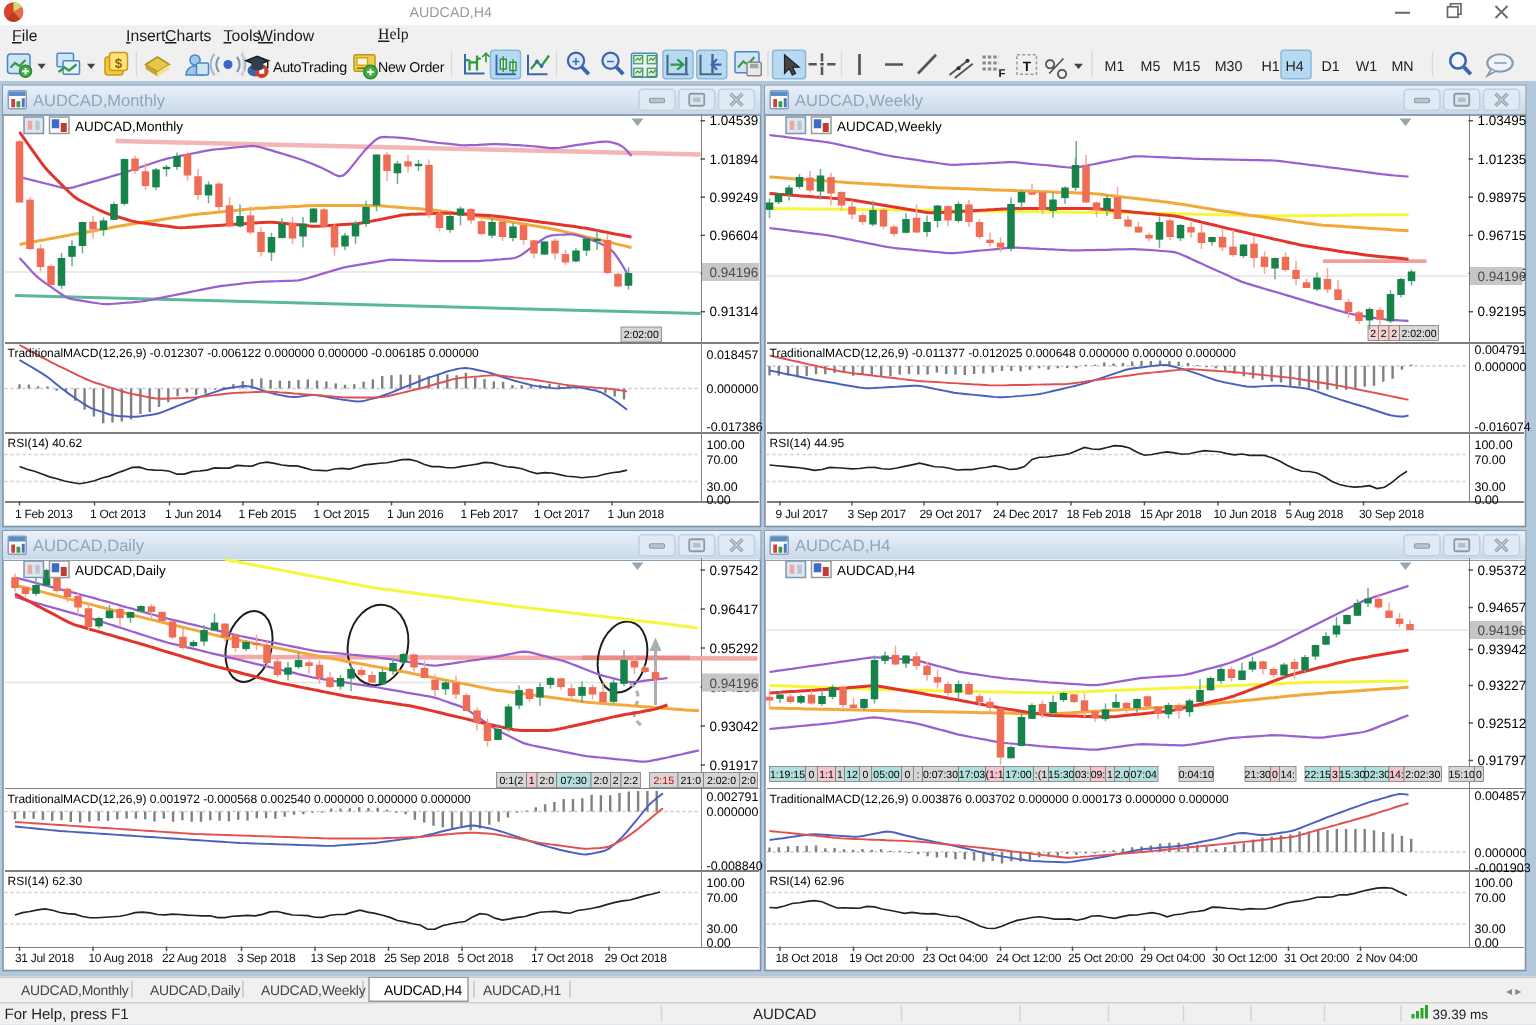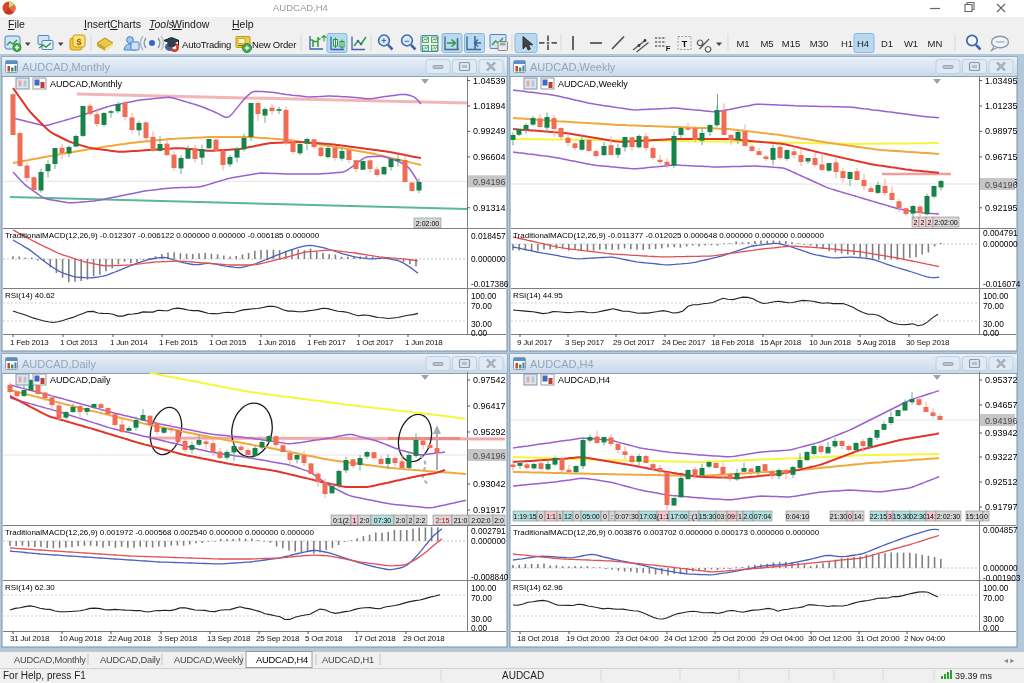--- a/index.html
+++ b/index.html
@@ -13,23 +13,23 @@
     <path d="M930 8.5 h10" stroke="#666" stroke-width="1.2"></path>
     <rect x="965" y="4.5" width="7" height="7" fill="none" stroke="#666" stroke-width="1.1"></rect>
     <path d="M967 4.5 v-2 h7 v7 h-2" fill="none" stroke="#666" stroke-width="1.1"></path>
     <path d="M997 4 l8 8 M1005 4 l-8 8" stroke="#666" stroke-width="1.2"></path>
   </svg>
 <div style="position:absolute;left:0;top:17px;width:1024px;height:14px;background:#f0f0f0;font:10.5px 'Liberation Sans',sans-serif;color:#1a1a1a;">
     <span style="position:absolute;left:8px;top:1px;"><span style="text-decoration:underline">F</span>ile</span>
     <span style="position:absolute;left:37px;top:1px;margin-top:44px;"><span style="text-decoration:underline">V</span>iew</span>
     <span style="position:absolute;left:84px;top:1px;"><span style="text-decoration:underline">I</span>nsert</span>
     <span style="position:absolute;left:110px;top:1px;"><span style="text-decoration:underline">C</span>harts</span>
-    <span style="position:absolute;left:149px;top:1px;font-style:italic;"><span style="text-decoration:underline">T</span>ools</span>
+    <span style="position:absolute;left:149px;top:1px;"><span style="text-decoration:underline">T</span>ools</span>
     <span style="position:absolute;left:172px;top:1px;"><span style="text-decoration:underline">W</span>indow</span>
-    <span style="position:absolute;left:232px;top:1px;"><span style="text-decoration:underline">H</span>elp</span>
+    <span style="position:absolute;left:252px;top:1px;font-family:Liberation Serif, serif;"><span style="text-decoration:underline">H</span>elp</span>
   </div>
 <div style="position:absolute;left:0;top:31px;width:1024px;height:23px;background:#f0f0f0;border-bottom:1px solid #d4d4d4;"></div>
 <svg style="position:absolute;left:0;top:0" width="1024" height="55">
     <rect x="5" y="36" width="15" height="13" rx="2" fill="#cfe4f5" stroke="#4a86c8"></rect>
     <path d="M7 45 l3 -3 l3 2 l4 -4" stroke="#3a9a4a" stroke-width="1.5" fill="none"></path>
     <circle cx="17" cy="47.5" r="4" fill="#3fae46" stroke="#2c8a34"></circle>
     <path d="M14.8 47.5 h4.4 M17 45.3 v4.4" stroke="#fff" stroke-width="1.3"></path>
     <path d="M25 42.5 l5.5 0 l-2.75 3.5 Z" fill="#444"></path>
     <rect x="38" y="35.5" width="11" height="9" rx="1" fill="#cfe4f5" stroke="#4a86c8"></rect>
     <rect x="42" y="40.5" width="11" height="9" rx="1" fill="#e6f1fa" stroke="#4a86c8"></rect>

